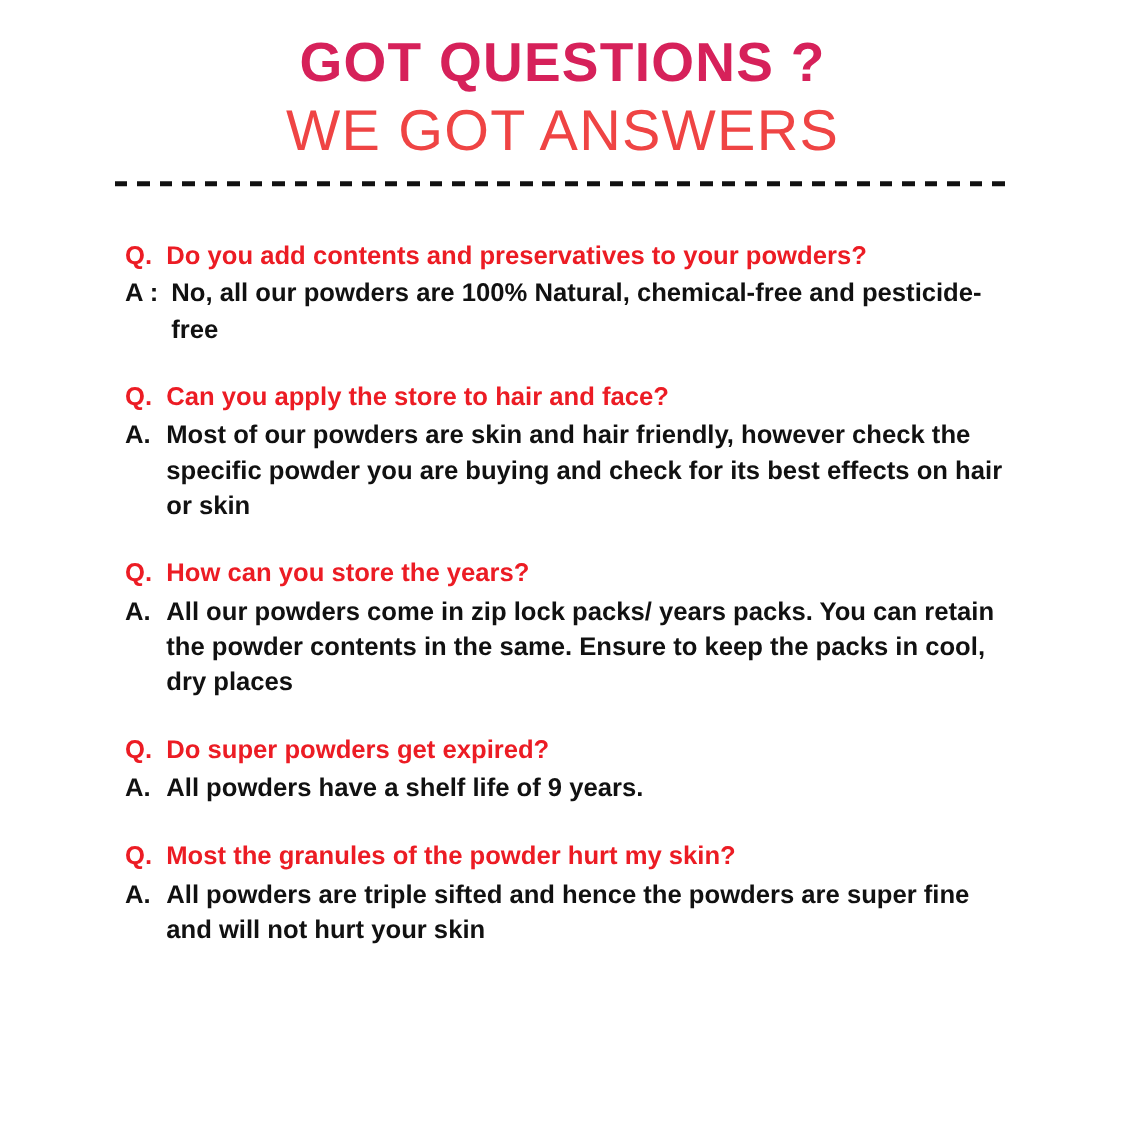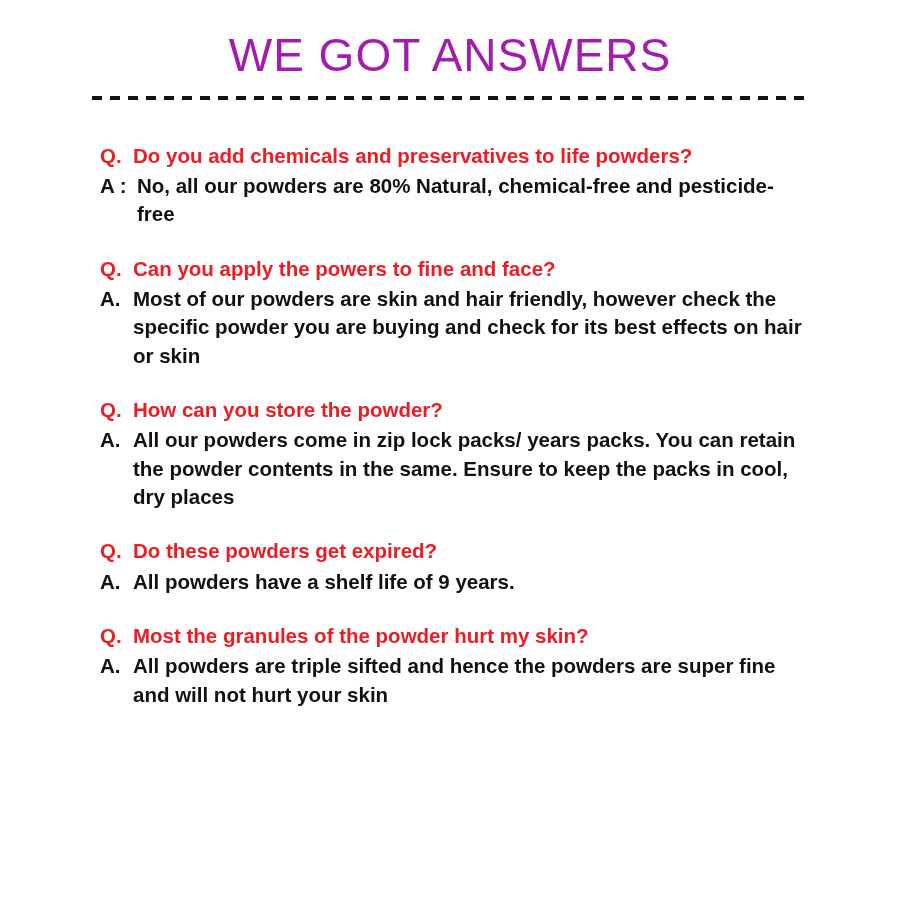--- a/index.html
+++ b/index.html
@@ -28,21 +28,21 @@
     font-size: 44px;
     font-weight: bold;
     color: #d6215a;
     letter-spacing: 1px;
     line-height: 1.12;
     margin: 0;
   }
   .title-2 {
     font-size: 46px;
     font-weight: normal;
-    color: #a21caf;
+    color: #ef4444;
     letter-spacing: 1px;
     line-height: 1.12;
     margin: 4px 0 0 0;
   }
   .divider {
     margin: 14px auto 0 auto;
     width: 716px;
     height: 4px;
     background-image: repeating-linear-gradient(
       to right,
@@ -96,63 +96,64 @@
   .a-text {
     flex: 1 1 auto;
   }
 </style>
 </head>
 <body>
 
 <div class="page">
 
   <div class="header">
+    <h1 class="title-1">GOT QUESTIONS ?</h1>
     <h2 class="title-2">WE GOT ANSWERS</h2>
     <div class="divider"></div>
   </div>
 
   <ul class="faq-list">
 
     <li class="faq-item">
       <div class="q-row">
         <span class="q-mark">Q.</span>
-        <span class="q-text">Do you add chemicals and preservatives to life powders?</span>
+        <span class="q-text">Do you add contents and preservatives to your powders?</span>
       </div>
       <div class="a-row">
         <span class="a-mark wide">A :</span>
-        <span class="a-text">No, all our powders are 80% Natural, chemical-free and pesticide-free</span>
+        <span class="a-text">No, all our powders are 100% Natural, chemical-free and pesticide-free</span>
       </div>
     </li>
 
     <li class="faq-item">
       <div class="q-row">
         <span class="q-mark">Q.</span>
-        <span class="q-text">Can you apply the powers to fine and face?</span>
+        <span class="q-text">Can you apply the store to hair and face?</span>
       </div>
       <div class="a-row">
         <span class="a-mark">A.</span>
         <span class="a-text">Most of our powders are skin and hair friendly, however check the specific powder you are buying and check for its best effects on hair or skin</span>
       </div>
     </li>
 
     <li class="faq-item">
       <div class="q-row">
         <span class="q-mark">Q.</span>
-        <span class="q-text">How can you store the powder?</span>
+        <span class="q-text">How can you store the years?</span>
       </div>
       <div class="a-row">
         <span class="a-mark">A.</span>
         <span class="a-text">All our powders come in zip lock packs/ years packs. You can retain the powder contents in the same. Ensure to keep the packs in cool, dry places</span>
       </div>
     </li>
 
     <li class="faq-item">
       <div class="q-row">
         <span class="q-mark">Q.</span>
-        <span class="q-text">Do these powders get expired?</span>
+        <span class="q-text">Do super powders get expired?</span>
       </div>
       <div class="a-row">
         <span class="a-mark">A.</span>
         <span class="a-text">All powders have a shelf life of 9 years.</span>
       </div>
     </li>
 
     <li class="faq-item">
       <div class="q-row">
         <span class="q-mark">Q.</span>

